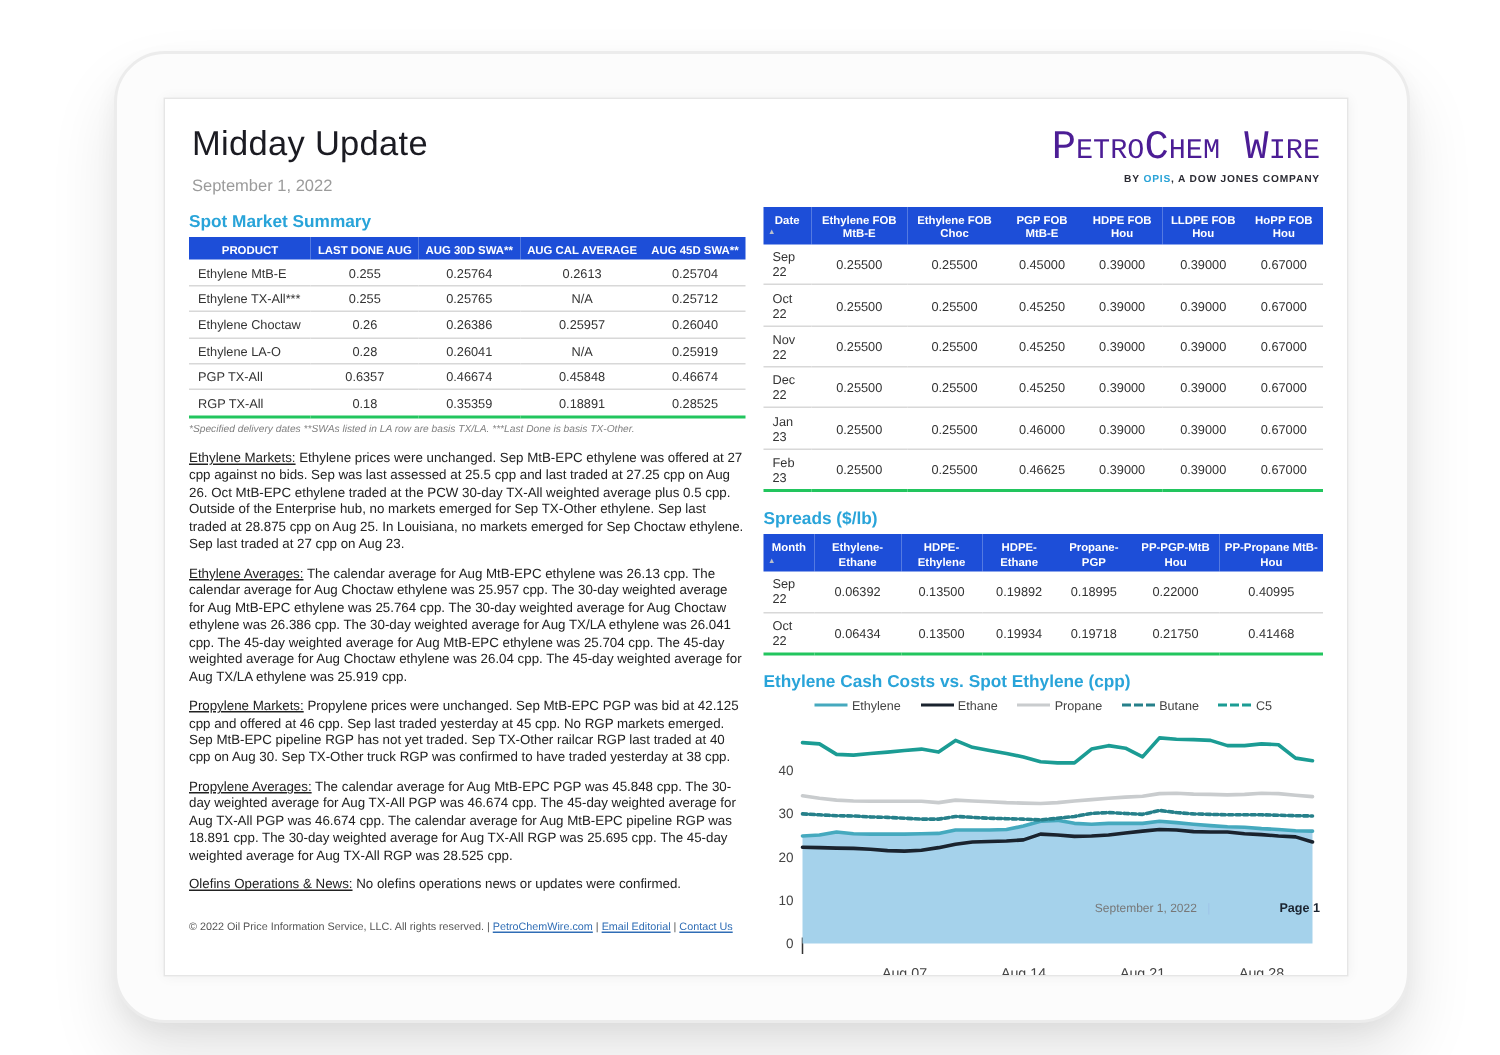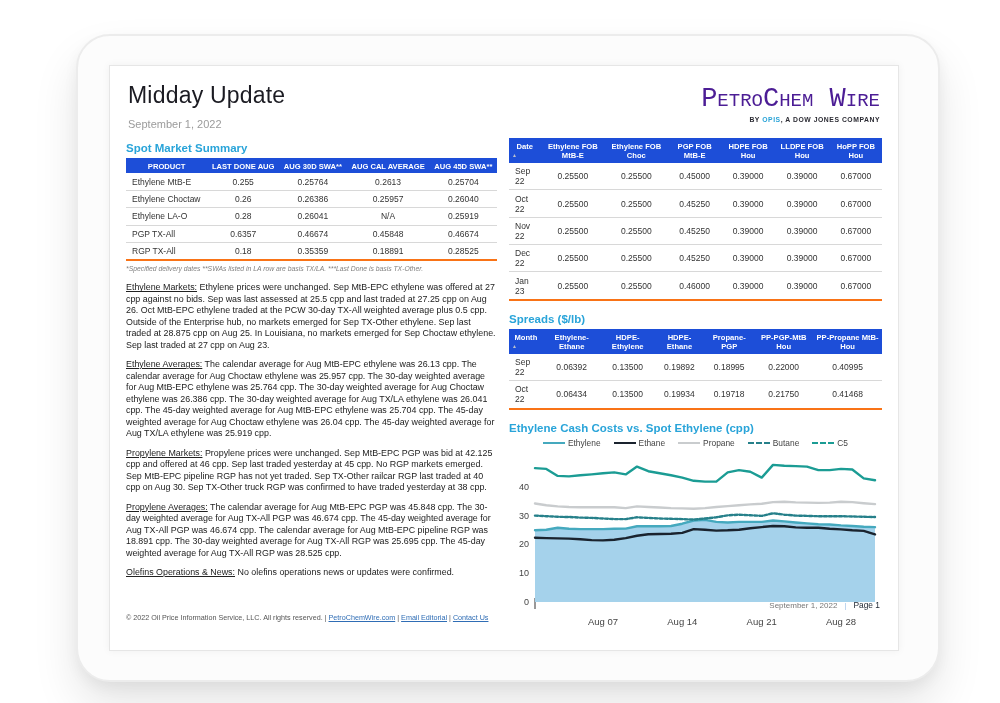--- a/index.html
+++ b/index.html
@@ -32,40 +32,40 @@
 
   .sec-title{color:#29a4d9;font-weight:bold;font-size:11.5px;margin:4px 0 4px 0;}
 
   table{width:100%;border-collapse:collapse;}
   thead th{background:#1d4ed8;color:#fff;font-size:7.6px;font-weight:bold;
     padding:4px 3px 2px 3px;text-align:center;vertical-align:top;line-height:1.25;}
   thead th .sort{display:block;text-align:left;font-size:5px;color:#b9c0cc;line-height:1;margin-top:2px;}
   tbody td{padding:3.2px 3px;border-bottom:1px solid #d8d8d8;color:#333;
     text-align:center;font-size:8.5px;}
   tbody td:first-child{text-align:left;padding-left:6px;}
-  tbody tr:last-child td{border-bottom:2px solid #f97316;}
+  tbody tr:last-child td{border-bottom:2px solid #22c55e;}
 
   .footnote{font-size:6.8px;color:#808080;font-style:italic;margin:4px 0 10px 0;}
 
   .sections p{font-size:8.9px;color:#222;line-height:1.29;margin:0 0 8px 0;}
   .sections .lead{text-decoration:underline;}
 
   .col-footer-left{position:absolute;left:0;bottom:2px;font-size:7.2px;color:#555;white-space:nowrap;}
   .col-footer-left a{color:#2f6db5;text-decoration:underline;text-align:center;}
 
   .chart-wrap{margin-top:4px;}
   .legend{display:flex;justify-content:center;gap:13px;font-size:8.4px;color:#444;
     margin:2px 0 4px 0;align-items:center;}
   .legend .item{display:flex;align-items:center;gap:3px;}
   .legend .swatch{display:inline-block;width:22px;height:0;border-top-width:2.5px;}
 
   .col-footer-right{position:absolute;right:2px;bottom:14px;font-size:8px;color:#777;
     display:flex;align-items:center;gap:7px;}
   .col-footer-right .divider{color:#9fc3e8;}
-  .col-footer-right .page{color:#1b2430;font-weight:normal;font-size:8.4px;}
+  .col-footer-right .page{color:#1b2430;font-weight:bold;font-size:8.4px;margin-left:39px;}
 </style>
 </head>
 <body>
 
 <div class="tablet">
   <div id="bezel-dots">
       <span class="bezel-dot" style="top: 276px; width: 8px; height: 8px; position: absolute; left: 757px;"></span>
       <span class="bezel-dot" style="top: 295px; width: 13px; height: 13px; position: absolute; left: 754.5px;"></span>
       <span class="bezel-dot" style="top: 318px; width: 6px; height: 6px; position: absolute; left: 758px;"></span>
       <span class="bezel-dot" style="top: 333px; width: 3px; height: 3px; position: absolute; left: 759.5px;"></span>
@@ -104,20 +104,27 @@
               </thead>
               <tbody>
                 <tr>
                   <td>Ethylene MtB-E</td>
                   <td>0.255</td>
                   <td>0.25764</td>
                   <td>0.2613</td>
                   <td>0.25704</td>
                 </tr>
                 <tr>
+                  <td>Ethylene TX-All***</td>
+                  <td>0.255</td>
+                  <td>0.25765</td>
+                  <td>N/A</td>
+                  <td>0.25712</td>
+                </tr>
+                <tr>
                   <td>Ethylene Choctaw</td>
                   <td>0.26</td>
                   <td>0.26386</td>
                   <td>0.25957</td>
                   <td>0.26040</td>
                 </tr>
                 <tr>
                   <td>Ethylene LA-O</td>
                   <td>0.28</td>
                   <td>0.26041</td>
@@ -199,20 +206,29 @@
                   <td>0.45250</td>
                   <td>0.39000</td>
                   <td>0.39000</td>
                   <td>0.67000</td>
                 </tr>
                 <tr>
                   <td>Jan 23</td>
                   <td>0.25500</td>
                   <td>0.25500</td>
                   <td>0.46000</td>
+                  <td>0.39000</td>
+                  <td>0.39000</td>
+                  <td>0.67000</td>
+                </tr>
+                <tr>
+                  <td>Feb 23</td>
+                  <td>0.25500</td>
+                  <td>0.25500</td>
+                  <td>0.46625</td>
                   <td>0.39000</td>
                   <td>0.39000</td>
                   <td>0.67000</td>
                 </tr>
               </tbody>
             </table>
 
           <div class="sec-title" style="margin-top:12px;">Spreads ($/lb)</div>
           <table>
               <thead>

